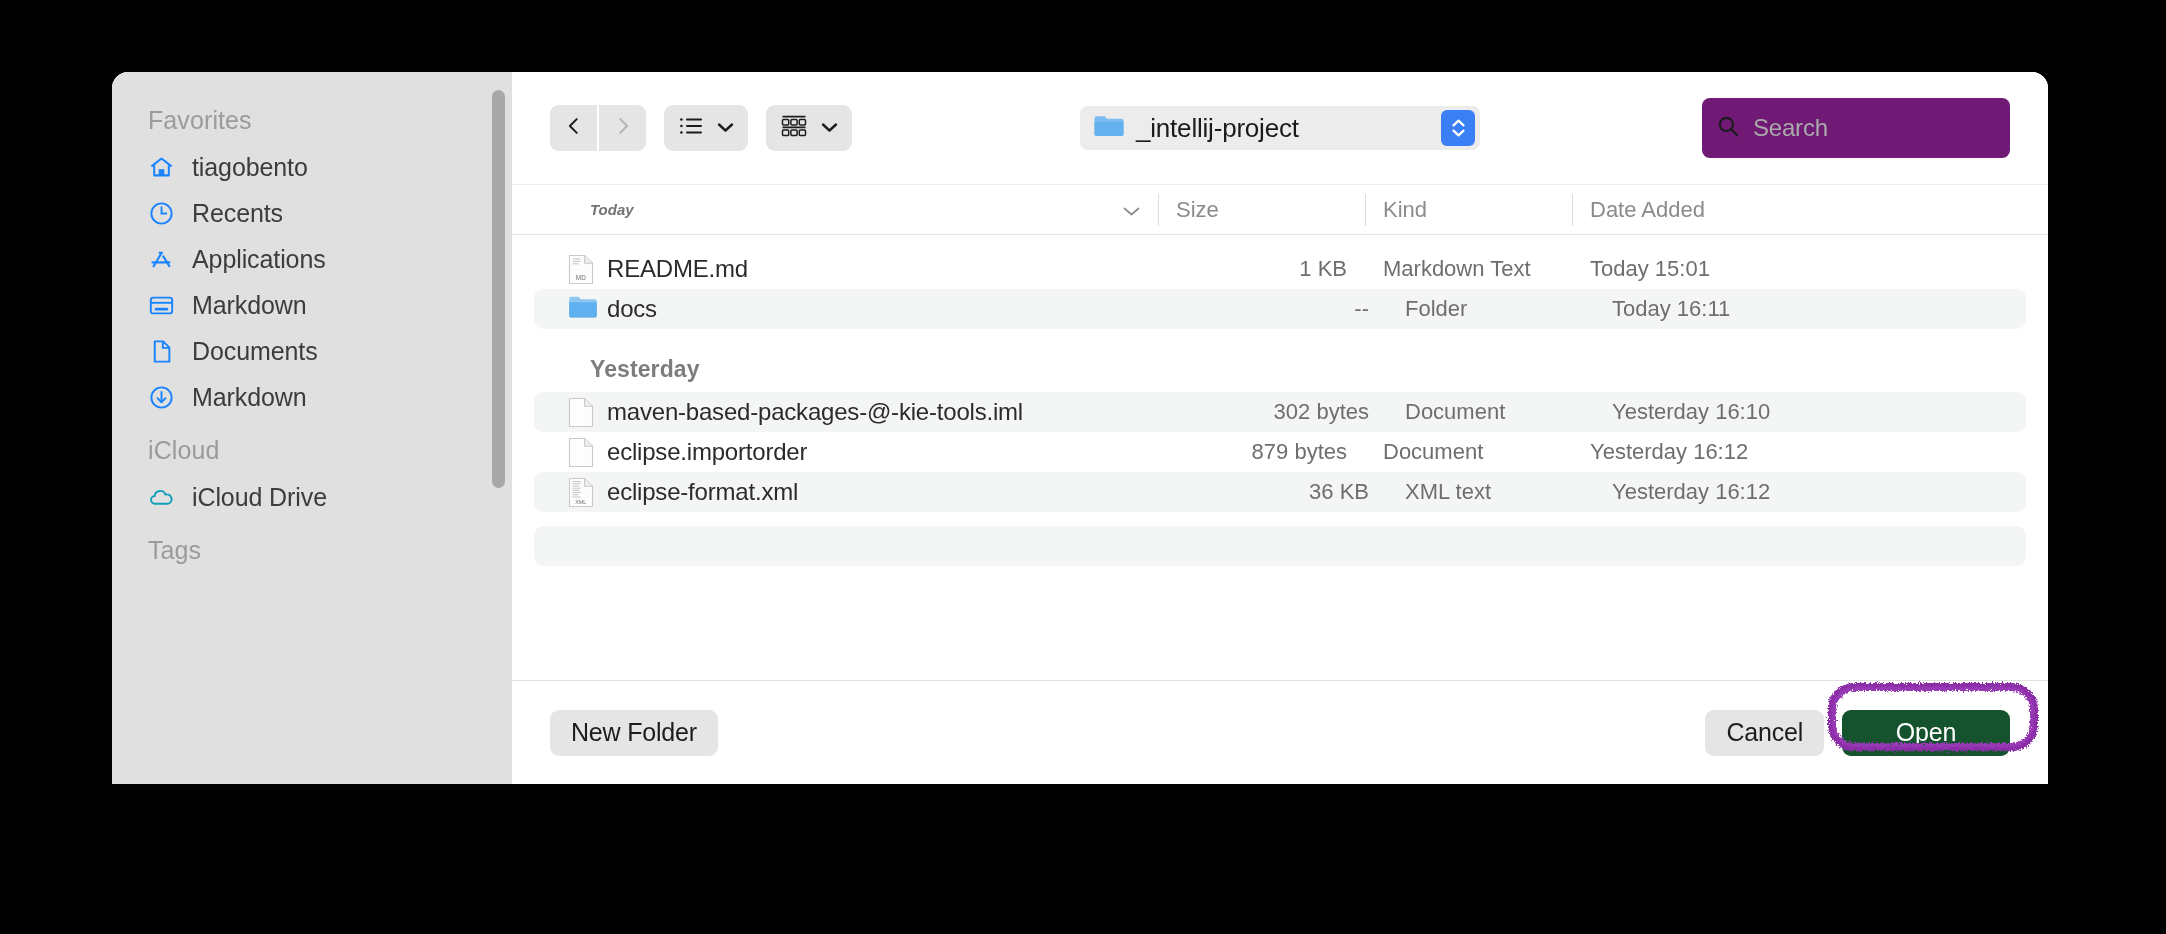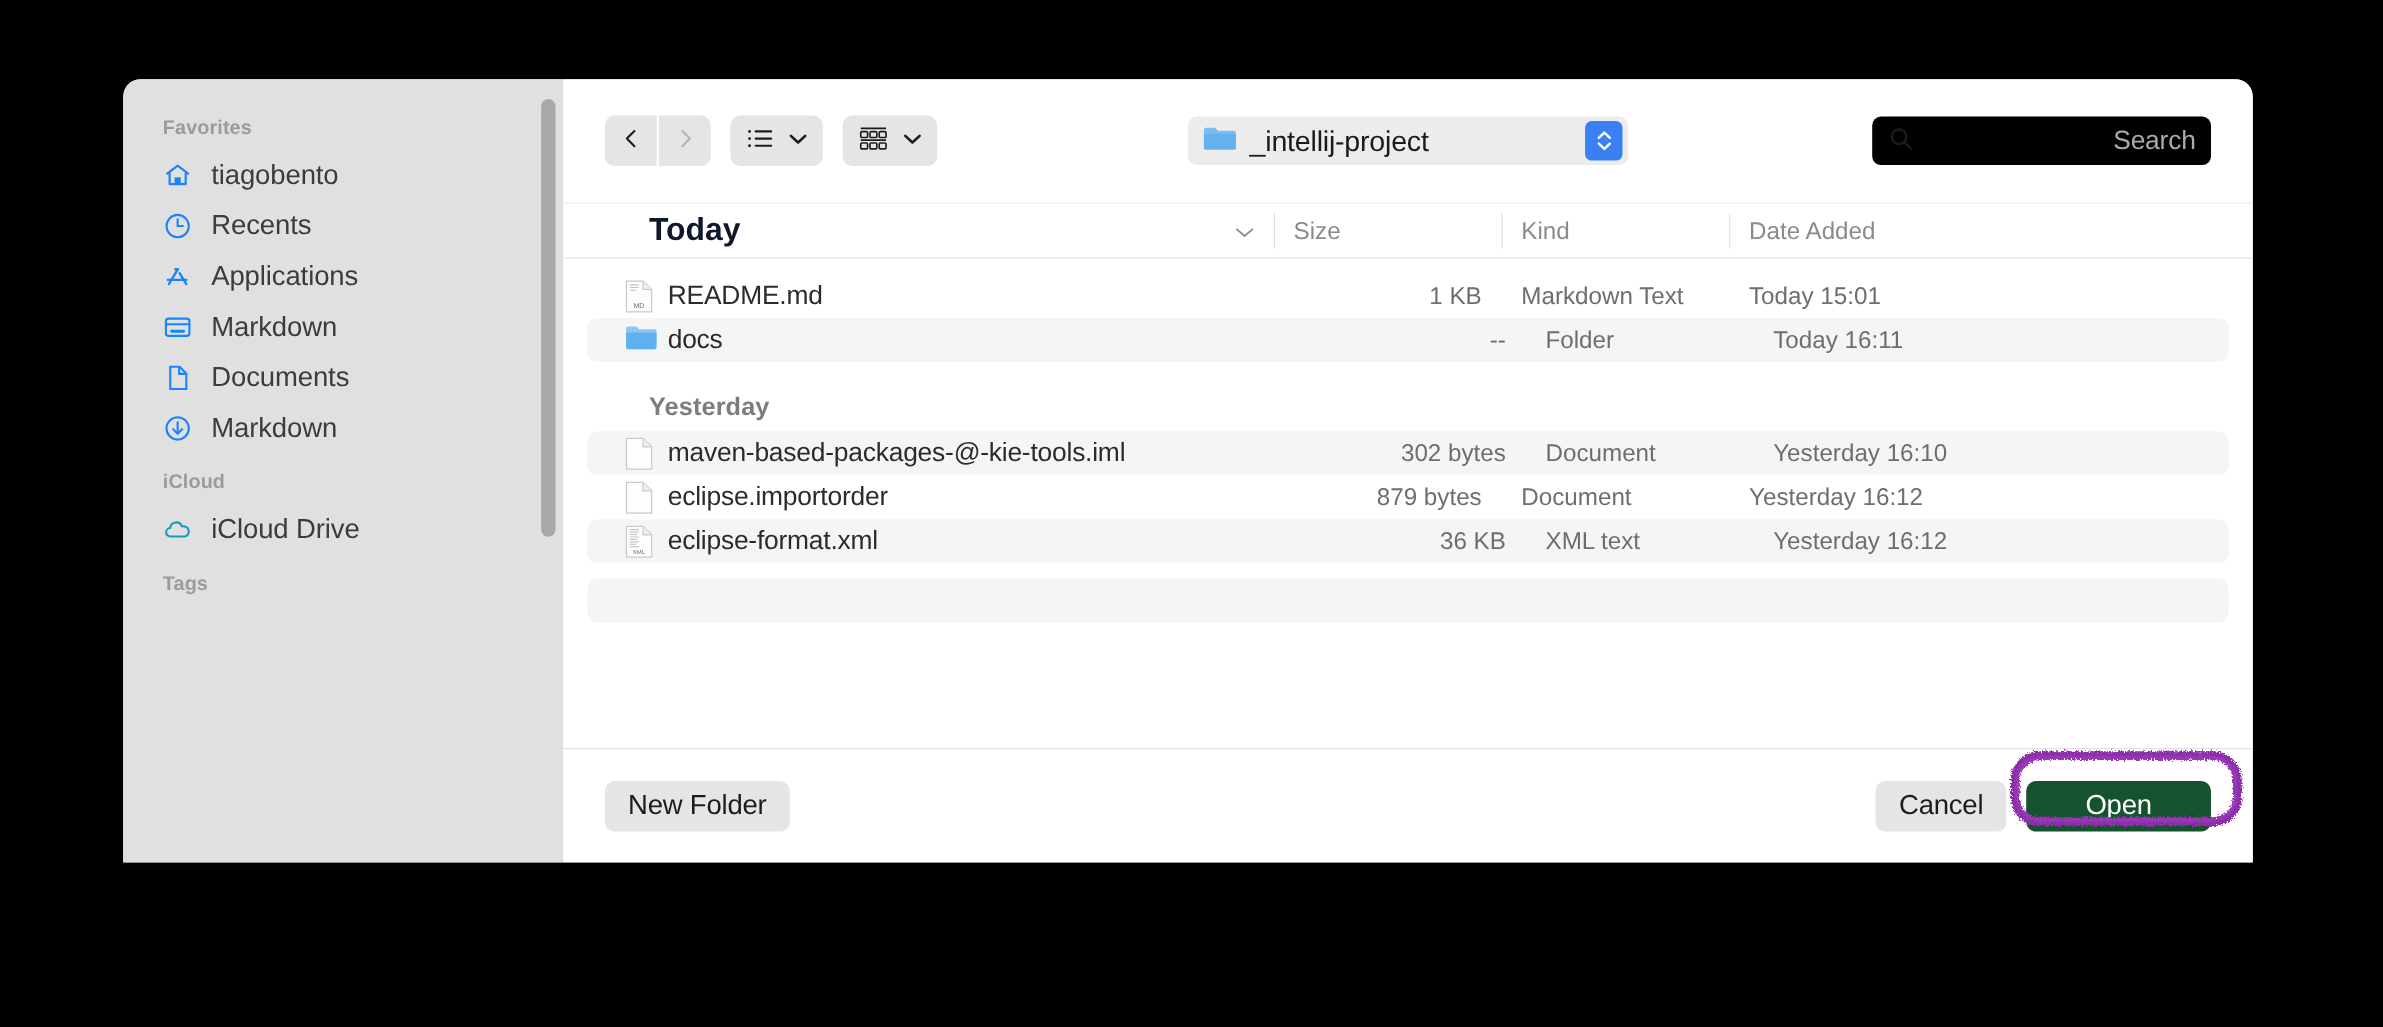--- a/index.html
+++ b/index.html
@@ -25,22 +25,22 @@
 
   
   .sidebar {
     width: 400px;
     background: #e0e0e0;
     position: relative;
     padding-top: 22px;
     flex-shrink: 0;
   }
   .sb-group {
-    font-size: 18px;
-    font-weight: bold;
+    font-size: 25px;
+    font-weight: normal;
     color: #9b9b9d;
     padding: 16px 0 9px 36px;
     letter-spacing: .1px;
   }
   .sb-group.first { padding-top: 12px; }
   .sb-item {
     display: flex;
     align-items: center;
     height: 46px;
     padding-left: 36px;
@@ -124,28 +124,27 @@
     border-radius: 6px;
     margin-left: auto;
     display: flex; flex-direction: column;
     align-items: center; justify-content: center;
     gap: 2px;
   }
 
   .search {
     position: absolute;
     right: 38px;
-    width: 308px; height: 44px;
-    background: #000000;
+    width: 308px; height: 60px;
+    background: #701a75;
     border-radius: 8px;
     display: flex;
     align-items: center;
     gap: 13px;
     padding: 0 14px;
-    justify-content: space-between;
   }
   .search-ph { font-size: 24px; color: #aaaaac; letter-spacing:-.2px; }
 
   
   .colhead {
     display: flex;
     align-items: center;
     height: 50px;
     border-bottom: 1px solid #e3e3e3;
     font-size: 22px;
@@ -153,21 +152,21 @@
     flex-shrink: 0;
     padding-left: 0;
   }
   .ch { position: relative; height: 50px; display:flex; align-items:center; }
   .ch + .ch::before {
     content:"";
     position:absolute; left:0; top:9px; bottom:9px;
     width:1px; background:#dcdcdc;
   }
   .ch-name { width: 646px; padding-left: 78px; justify-content: space-between; padding-right: 17px; }
-  .ch-name .txt { font-size: 29px; color: #0f172a; font-weight: bold; }
+  .ch-name .txt { font-size: 15px; color: #737373; font-weight: bold; font-style: italic; }
   .ch-size { width: 207px; padding-left: 18px; }
   .ch-kind { width: 207px; padding-left: 18px; }
   .ch-date { flex: 1; padding-left: 18px; }
 
   
   .filelist { flex: 1; overflow: hidden; position: relative; }
   .grouphead {
     font-size: 23px;
     font-weight: bold;
     color: #7d7d7f;

